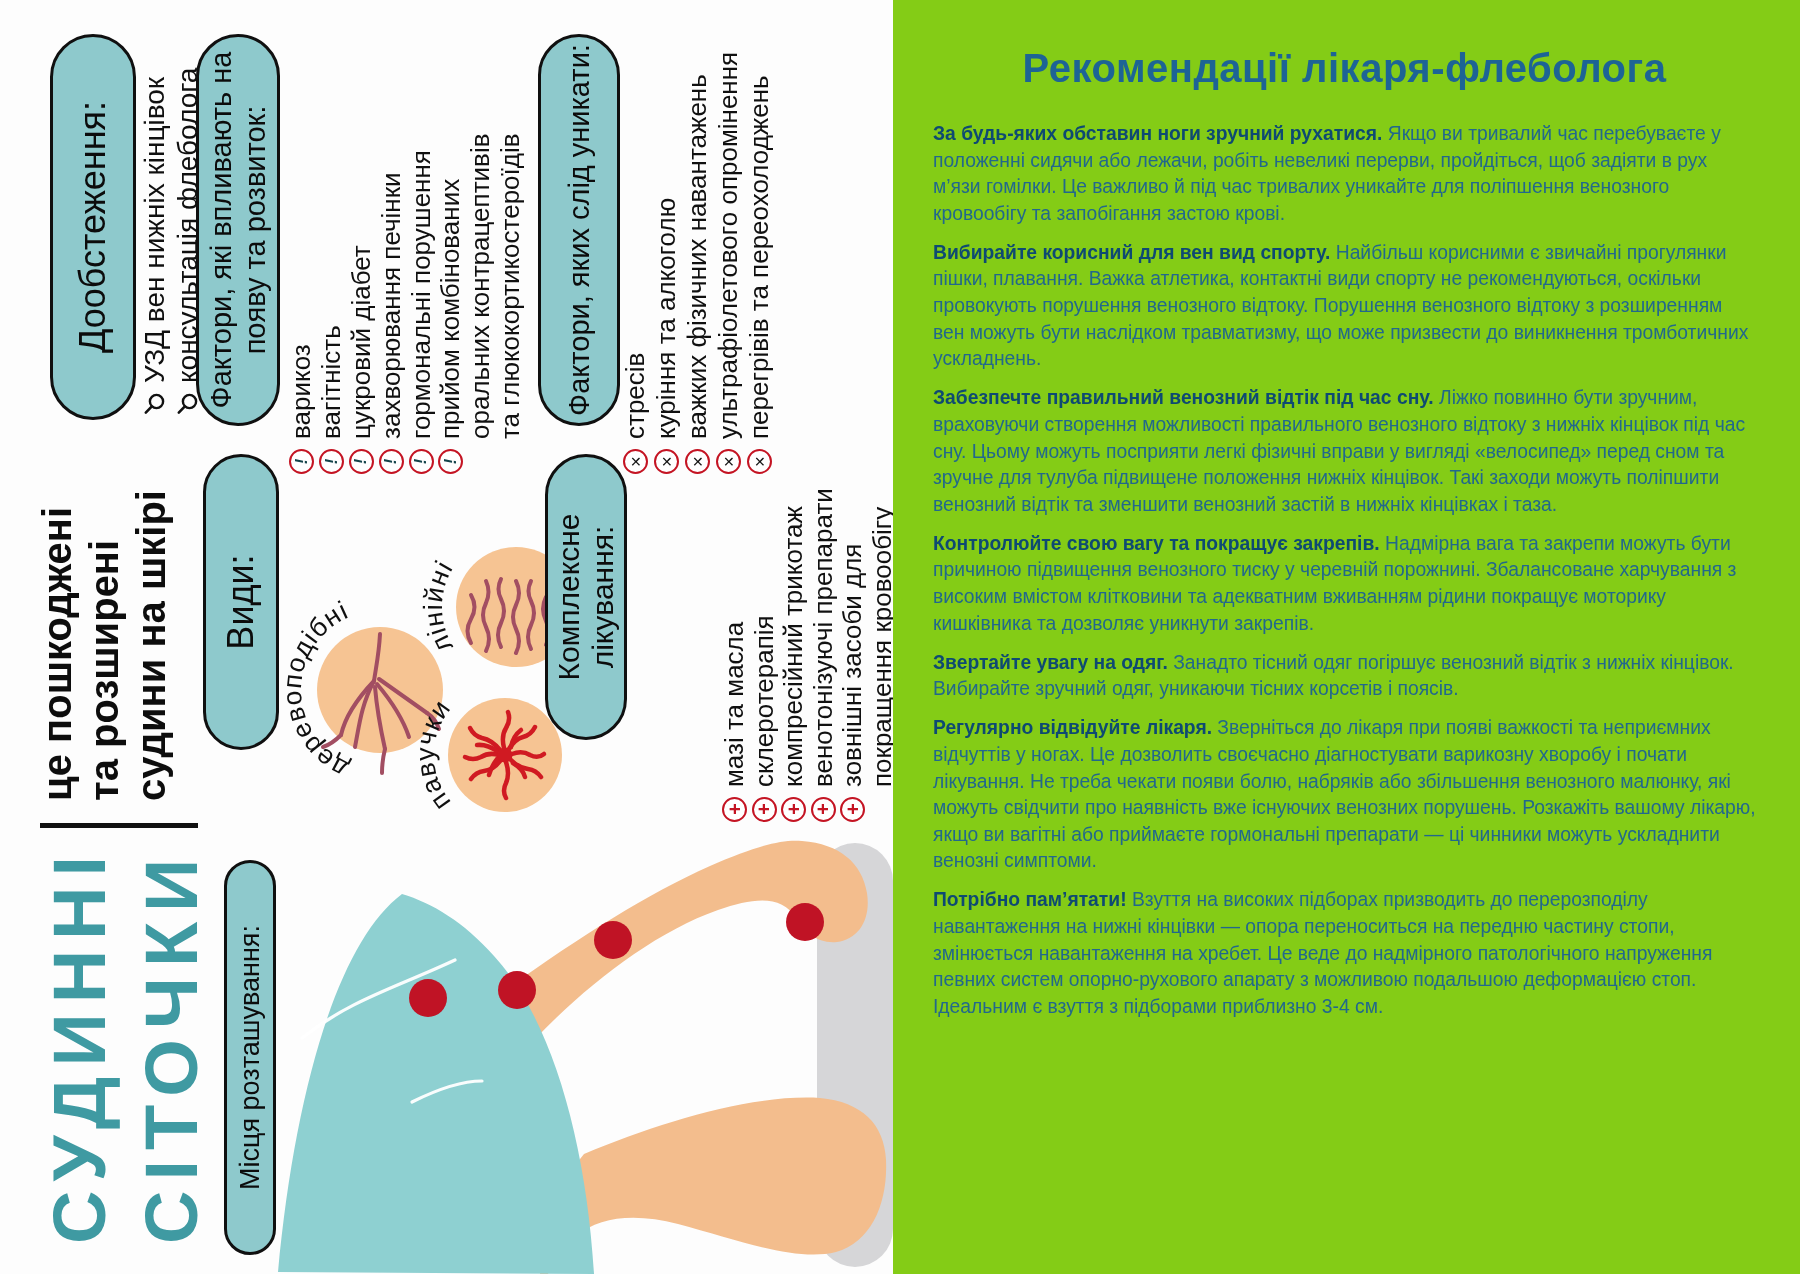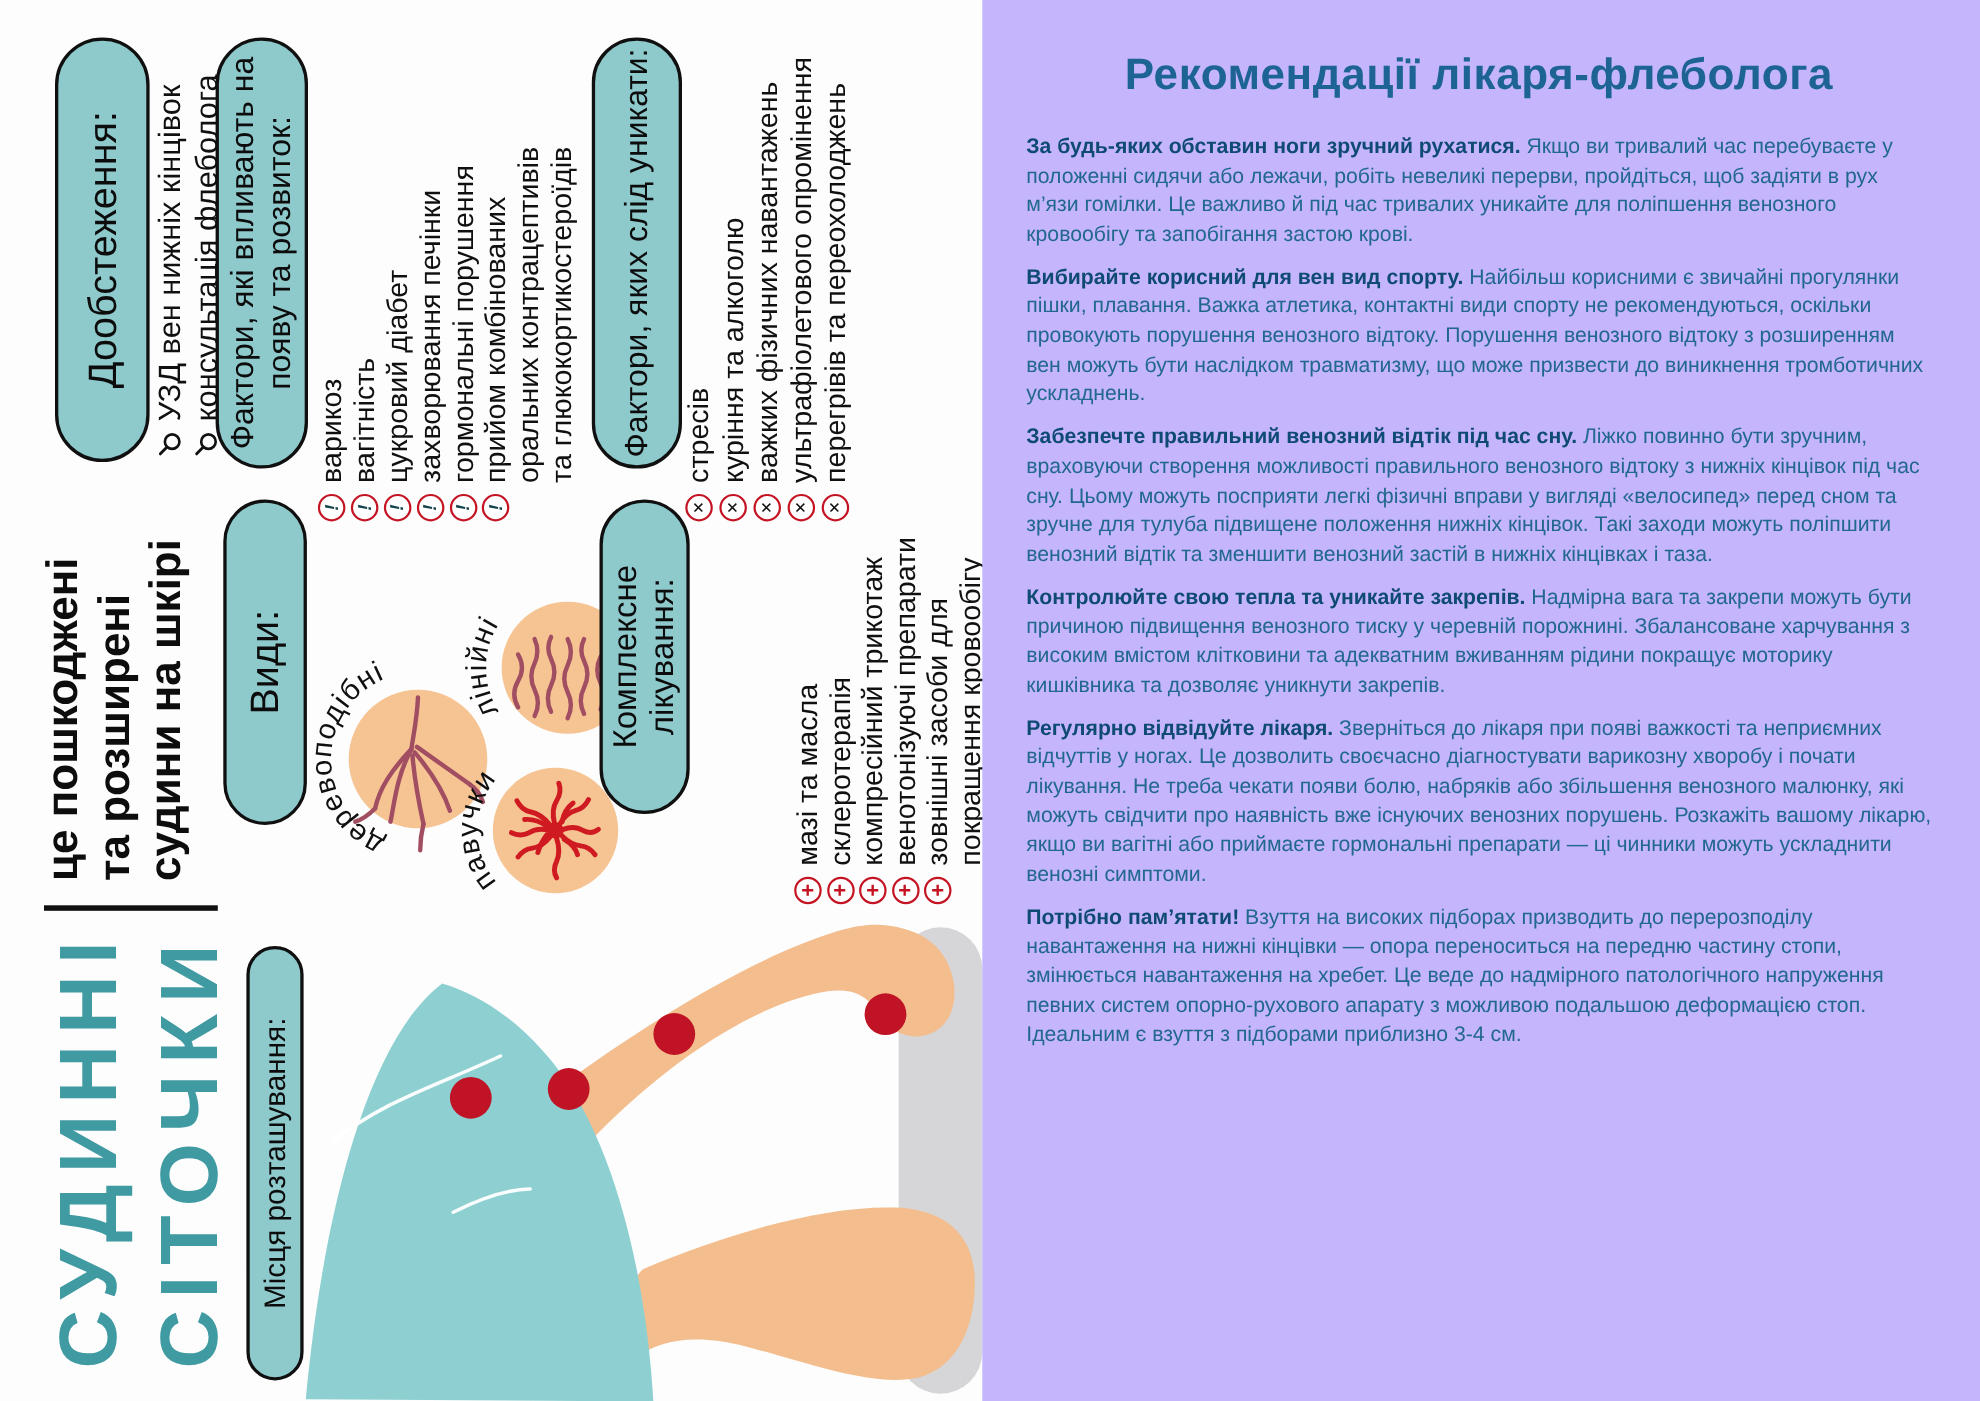--- a/index.html
+++ b/index.html
@@ -37,21 +37,21 @@
   .types-svg { position:absolute; left:435px; top:285px; overflow:visible; }
   .types-svg text { font-family:"Liberation Sans","DejaVu Sans",sans-serif; font-size:26.5px;
                     letter-spacing:1px; fill:#101010; font-weight:500; }
 
   
   .legs { position:absolute; left:215px; top:715px; }
   .seam { fill:none; stroke:#ffffff; stroke-width:3.2; stroke-linecap:round; opacity:.95; }
 
   
   .panel { position:absolute; left:893px; top:0; width:907px; height:1274px;
-           background:#c4b5fd; padding:46px 44px 0 40px; }
+           background:#84cc16; padding:46px 44px 0 40px; }
   .panel h2 { text-align:center; font-size:40px; font-weight:800; color:#1d6495;
               margin-bottom:30px; letter-spacing:.5px; }
   .panel p { font-size:19.3px; line-height:26.6px; color:#22688c; margin-bottom:12.5px; max-width:828px; }
   .panel p b { color:#0e4a72; font-weight:700; }
 </style>
 </head>
 <body>
 
 <div class="screen">
 
@@ -305,18 +305,19 @@
       <span>Місця розташування:</span>
     </div>
 
   </div>
 
   <div class="panel">
     <h2>Рекомендації лікаря-флеболога</h2>
     <p><b>За будь-яких обставин ноги зручний рухатися.</b><span> Якщо ви тривалий час перебуваєте у положенні сидячи або лежачи, робіть невеликі перерви, пройдіться, щоб задіяти в рух м’язи гомілки. Це важливо й під час тривалих уникайте для поліпшення венозного кровообігу та запобігання застою крові.</span></p>
     <p><b>Вибирайте корисний для вен вид спорту.</b><span> Найбільш корисними є звичайні прогулянки пішки, плавання. Важка атлетика, контактні види спорту не рекомендуються, оскільки провокують порушення венозного відтоку. Порушення венозного відтоку з розширенням вен можуть бути наслідком травматизму, що може призвести до виникнення тромботичних ускладнень.</span></p>
     <p><b>Забезпечте правильний венозний відтік під час сну.</b><span> Ліжко повинно бути зручним, враховуючи створення можливості правильного венозного відтоку з нижніх кінцівок під час сну. Цьому можуть посприяти легкі фізичні вправи у вигляді «велосипед» перед сном та зручне для тулуба підвищене положення нижніх кінцівок. Такі заходи можуть поліпшити венозний відтік та зменшити венозний застій в нижніх кінцівках і таза.</span></p>
-    <p><b>Контролюйте свою тепла та уникайте закрепів.</b><span> Надмірна вага та закрепи можуть бути причиною підвищення венозного тиску у черевній порожнині. Збалансоване харчування з високим вмістом клітковини та адекватним вживанням рідини покращує моторику кишківника та дозволяє уникнути закрепів.</span></p>
+    <p><b>Контролюйте свою вагу та покращує закрепів.</b><span> Надмірна вага та закрепи можуть бути причиною підвищення венозного тиску у черевній порожнині. Збалансоване харчування з високим вмістом клітковини та адекватним вживанням рідини покращує моторику кишківника та дозволяє уникнути закрепів.</span></p>
+    <p><b>Звертайте увагу на одяг.</b><span> Занадто тісний одяг погіршує венозний відтік з нижніх кінцівок. Вибирайте зручний одяг, уникаючи тісних корсетів і поясів.</span></p>
     <p><b>Регулярно відвідуйте лікаря.</b><span> Зверніться до лікаря при появі важкості та неприємних відчуттів у ногах. Це дозволить своєчасно діагностувати варикозну хворобу і почати лікування. Не треба чекати появи болю, набряків або збільшення венозного малюнку, які можуть свідчити про наявність вже існуючих венозних порушень. Розкажіть вашому лікарю, якщо ви вагітні або приймаєте гормональні препарати — ці чинники можуть ускладнити венозні симптоми.</span></p>
     <p><b>Потрібно пам’ятати!</b><span> Взуття на високих підборах призводить до перерозподілу навантаження на нижні кінцівки — опора переноситься на передню частину стопи, змінюється навантаження на хребет. Це веде до надмірного патологічного напруження певних систем опорно-рухового апарату з можливою подальшою деформацією стоп. Ідеальним є взуття з підборами приблизно 3-4 см.</span></p>
   </div>
 
 </div>
 
 </body></html>

